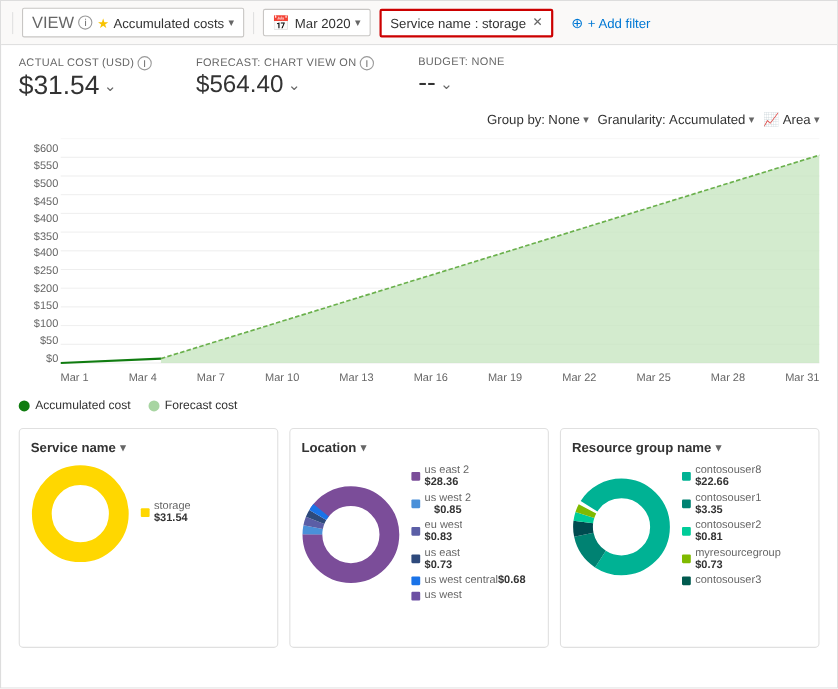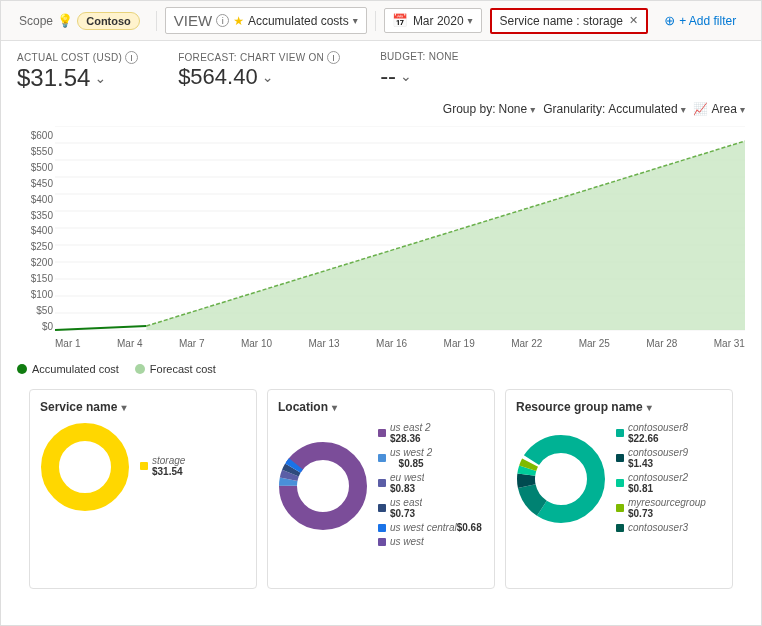--- a/index.html
+++ b/index.html
@@ -34,46 +34,41 @@
     .chart-container { padding: 4px 16px 8px; position: relative; }
     .y-label { font-size: 10px; color: #666; text-align: right; width: 36px; }
     .x-label { font-size: 10px; color: #666; }
     
     
     .legend { display: flex; align-items: center; gap: 16px; padding: 6px 16px; }
     .legend-item { display: flex; align-items: center; gap: 5px; font-size: 11px; }
     .legend-dot { width: 10px; height: 10px; border-radius: 50%; }
     
     
-    .lower-charts { display: flex; gap: 10px; padding: 8px 28px 12px; }
+    .lower-charts { display: flex; gap: 10px; padding: 8px 16px 12px; }
     .chart-card { flex: 1; border: 1px solid #e0e0e0; border-radius: 4px; padding: 10px; background: #fff; min-height: 200px; }
     .card-title { display: flex; align-items: center; gap: 4px; font-size: 12px; font-weight: 600; color: #333; margin-bottom: 8px; cursor: pointer; }
     .card-content { display: flex; align-items: center; gap: 10px; }
     .donut-container { position: relative; width: 90px; height: 90px; flex-shrink: 0; }
     .donut-svg { width: 90px; height: 90px; }
     .legend-list { flex: 1; font-size: 10px; }
     .legend-entry { display: flex; align-items: center; gap: 4px; margin-bottom: 3px; }
     .legend-color { width: 8px; height: 8px; border-radius: 1px; flex-shrink: 0; }
-    .legend-entry-name { color: #666; white-space: nowrap; overflow: hidden; text-overflow: ellipsis; max-width: 80px; font-style: italic; }
+    .legend-entry-name { color: #666; white-space: nowrap; overflow: hidden; text-overflow: ellipsis; max-width: 80px; }
     .legend-entry-value { font-weight: 600; font-size: 10px; }
     
     .info-icon { display: inline-flex; align-items: center; justify-content: center; width: 13px; height: 13px; border-radius: 50%; border: 1px solid #999; font-size: 9px; color: #666; cursor: pointer; }
   </style>
 </head>
 <body>
 
 <div class="app-container">
 
   <div class="toolbar">
 
-    <div class="toolbar-item scope-item">
-      <span class="scope-label">Scope</span>
-      <span style="color:#f8c300;font-size:13px;">💡</span>
-      <span class="scope-value">Contoso</span>
-    </div>
 
     <div class="divider"></div>
 
     <div class="toolbar-item">
       <span class="view-label">VIEW</span>
       <span class="info-icon">i</span>
       <span style="color:#f8c300;">★</span>
       <span>Accumulated costs</span>
       <span class="chevron">▾</span>
     </div>
@@ -334,24 +329,24 @@
         </div>
         <div class="legend-list">
           <div class="legend-entry">
             <div class="legend-color" style="background:#00b294;"></div>
             <div style="display:flex;flex-direction:column;">
               <span class="legend-entry-name">contosouser8</span>
               <span class="legend-entry-value">$22.66</span>
             </div>
           </div>
           <div class="legend-entry">
-            <div class="legend-color" style="background:#004b50;"></div>
-            <div style="display:flex;flex-direction:column;">
-              <span class="legend-entry-name">contosouser9</span>
-              <span class="legend-entry-value">$1.43</span>
+            <div class="legend-color" style="background:#008272;"></div>
+            <div style="display:flex;flex-direction:column;">
+              <span class="legend-entry-name">contosouser1</span>
+              <span class="legend-entry-value">$3.35</span>
             </div>
           </div>
           <div class="legend-entry">
             <div class="legend-color" style="background:#00cc99;"></div>
             <div style="display:flex;flex-direction:column;">
               <span class="legend-entry-name">contosouser2</span>
               <span class="legend-entry-value">$0.81</span>
             </div>
           </div>
           <div class="legend-entry">

